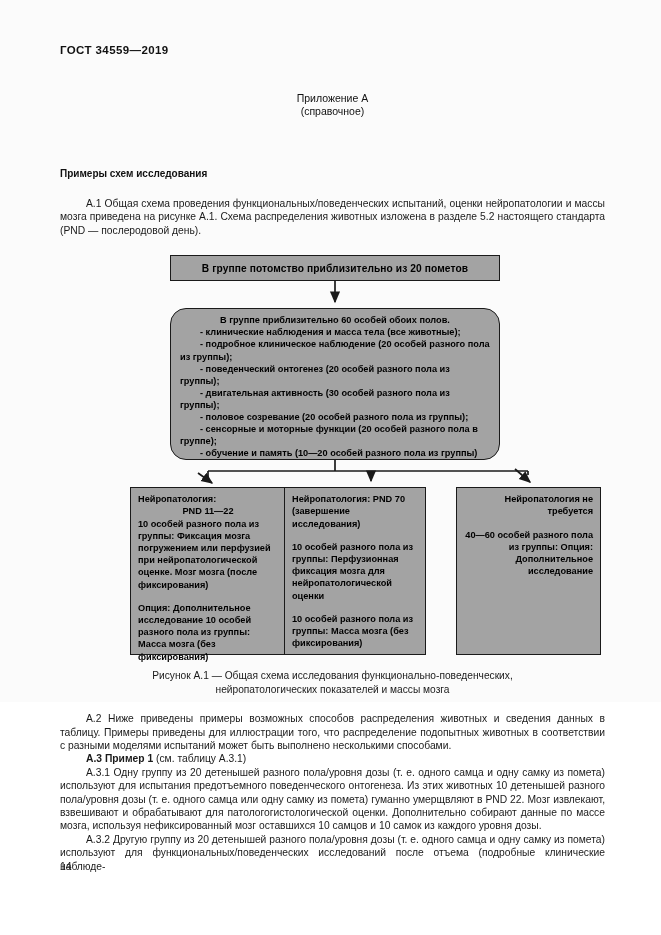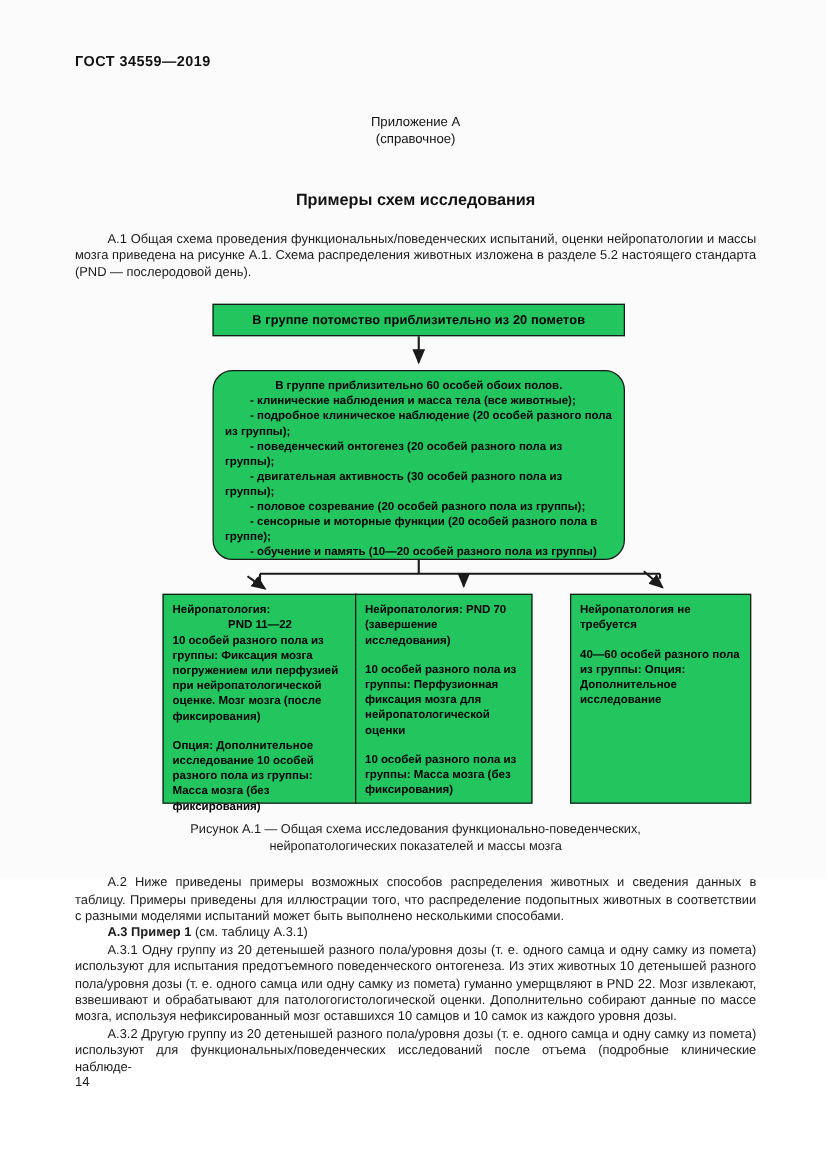--- a/index.html
+++ b/index.html
@@ -44,24 +44,24 @@
   .annex-block {
     text-align: center;
     font-size: 10.5px;
     line-height: 13px;
     color: #111;
   }
   .annex-line-1 { }
   .annex-line-2 { }
 
   .section-title {
-    text-align: center;
-    font-size: 13px;
+    text-align: left;
+    font-size: 10px;
     font-weight: bold;
-    margin-top: 34px;
+    margin-top: 50px;
     color: #111;
   }
 
   
   p.body-par {
     font-size: 10.3px;
     line-height: 13.4px;
     text-align: justify;
     margin: 0;
     color: #1a1a1a;
@@ -77,21 +77,21 @@
   .flow {
     position: relative;
     margin-top: 18px;
     height: 400px;
     width: 545px;
   }
 
   .fbox {
     position: absolute;
     border: 1.6px solid #1a1a1a;
-    background: #22c55e;
+    background: #a3a3a3;
     box-sizing: border-box;
     font-weight: bold;
     color: #000;
   }
 
   .fbox-1 {
     left: 110px;
     top: 0px;
     width: 330px;
     height: 26px;
@@ -141,20 +141,21 @@
     line-height: 12.2px;
   }
   .fbox-5 {
     left: 396px;
     top: 232px;
     width: 145px;
     height: 168px;
     padding: 5px 7px;
     font-size: 9.2px;
     line-height: 12.2px;
+    text-align: right;
   }
 
   .box-center { text-align: center; display:block; }
   .sp { display:block; height: 11px; }
 
   .flow-svg {
     position: absolute;
     left: 0; top: 0;
     width: 545px;
     height: 400px;

